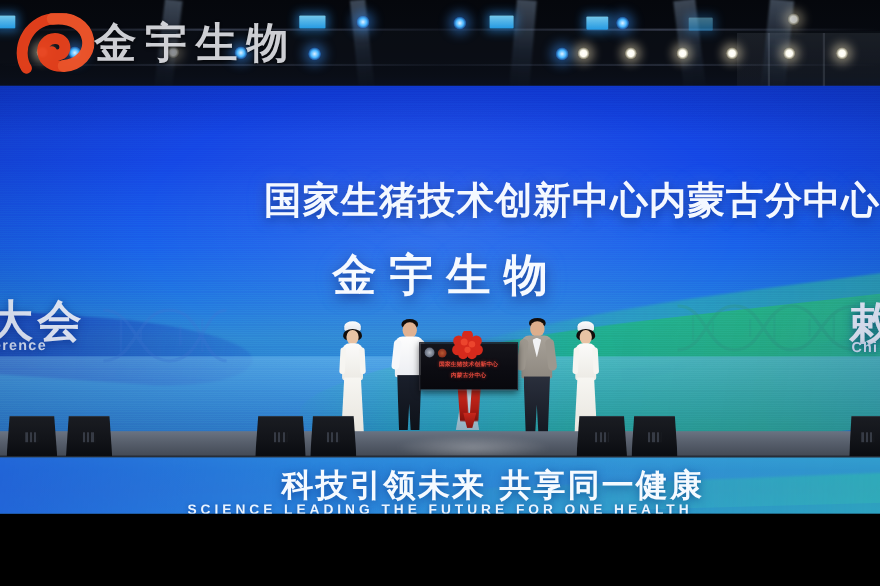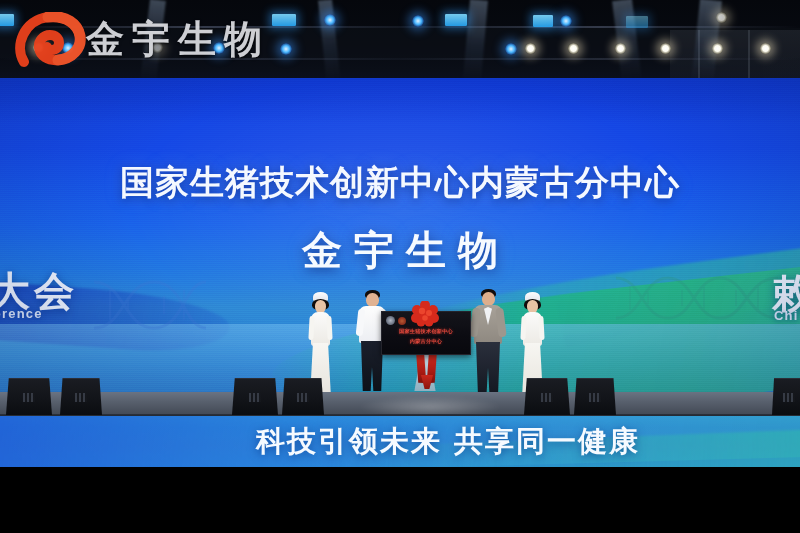--- a/index.html
+++ b/index.html
@@ -163,21 +163,21 @@
     font-size:13px;letter-spacing:1.2px;white-space:nowrap;
     text-shadow:0 1px 5px rgba(0,30,120,.5);
   }
   #side-left-cn{left:-10px;top:186px;font-size:40px;letter-spacing:4px;}
   #side-left-en{left:-12px;top:228px;}
   #side-right-cn{left:772px;top:188px;font-size:40px;letter-spacing:4px;}
   #side-right-en{left:774px;top:230px;}
 
   
   .title-main{
-    position:absolute;left:0;top:160px;width:800px;text-align:center;
+    position:absolute;left:0;top:160px;width:800px;text-align:right;
     font-family:Liberation Mono, monospace;
     font-size:34px;font-weight:800;letter-spacing:1px;color:#f4f8ff;
     text-shadow:0 2px 10px rgba(0,25,110,.6),0 0 18px rgba(150,200,255,.25);
     white-space:nowrap;
   }
   .title-sub{
     position:absolute;left:0;top:223px;width:800px;text-align:center;
     font-family:"DejaVu Sans","Liberation Sans",sans-serif;
     font-size:40px;font-weight:800;letter-spacing:12px;color:#f6faff;
     text-shadow:0 3px 12px rgba(0,25,110,.65),0 0 20px rgba(160,205,255,.25);
@@ -512,19 +512,20 @@
       <div class="grill"></div>
     </div>
   <div class="monitor" style="left:772px;width:34px">
       <div class="grill"></div>
     </div>
 
   <div class="led-strip">
     <div class="strip-wave"></div>
     <div class="strip-wave2"></div>
     <div class="slogan-cn">科技引领未来  共享同一健康</div>
+    <div class="slogan-en">SCIENCE LEADING THE FUTURE FOR ONE HEALTH</div>
   </div>
 
   <div class="carpet">
     <div class="carpet-tex"></div>
   </div>
 
 </div>
 
 </body></html>

